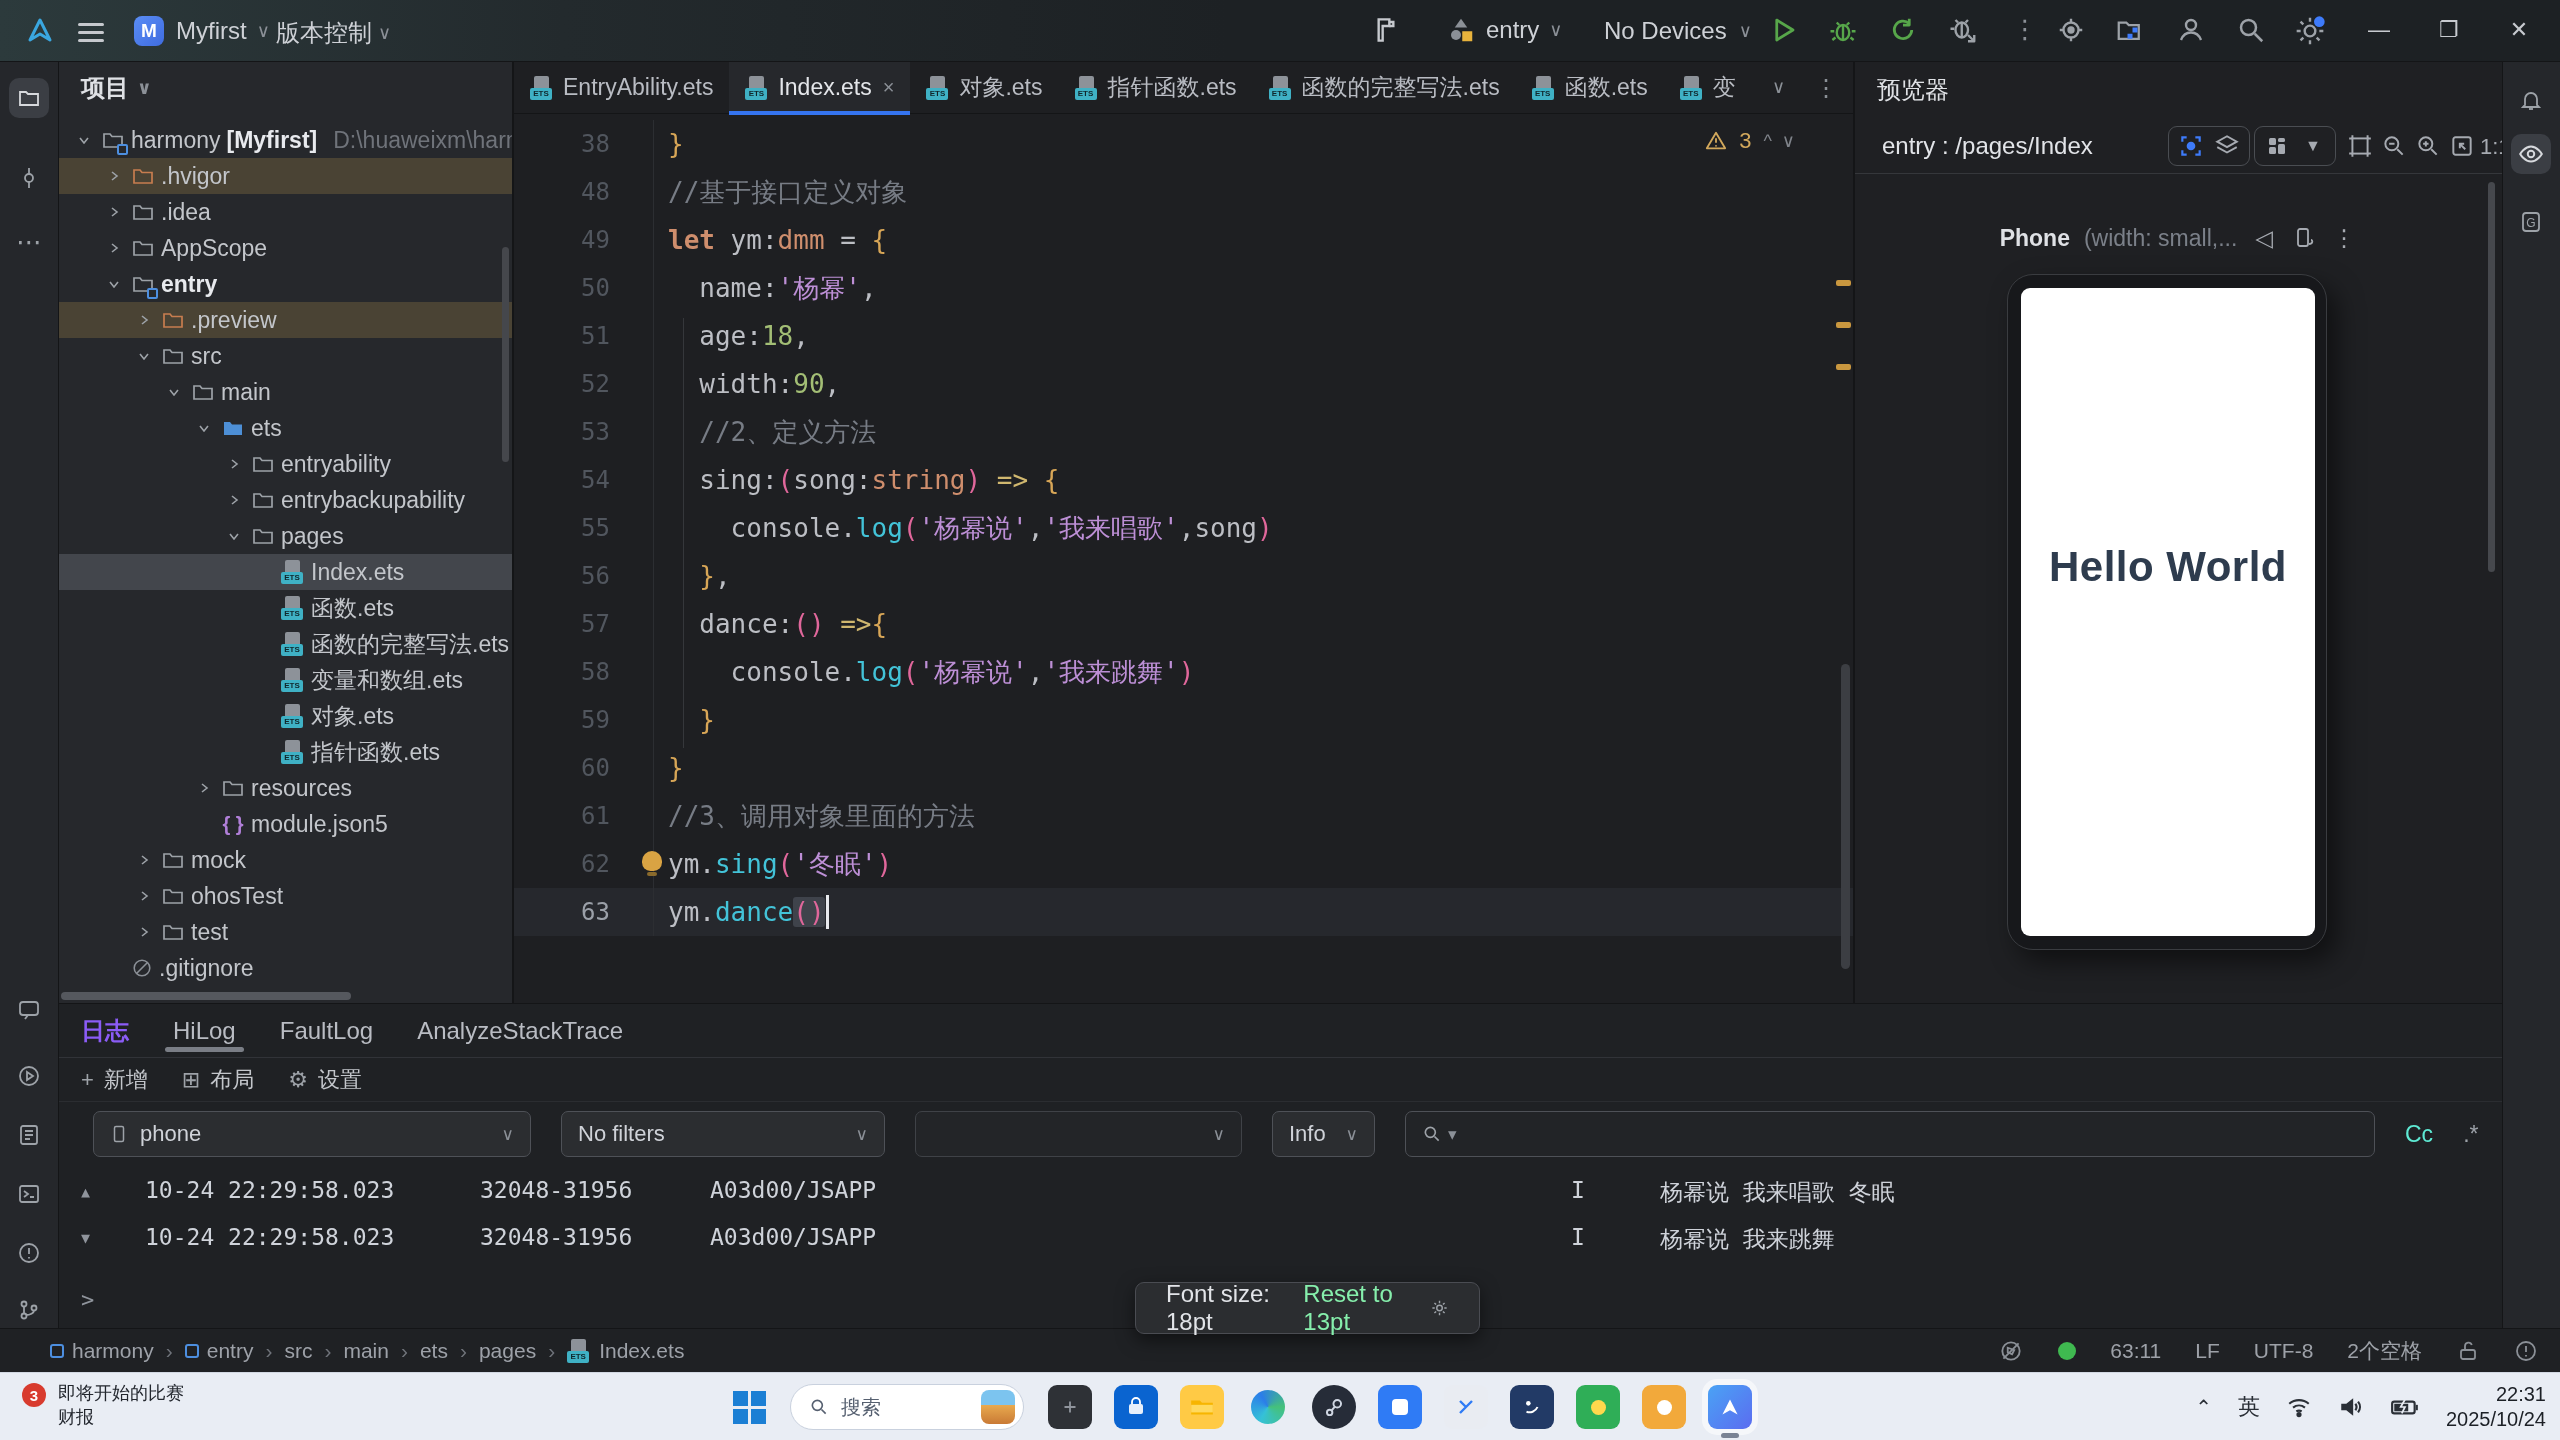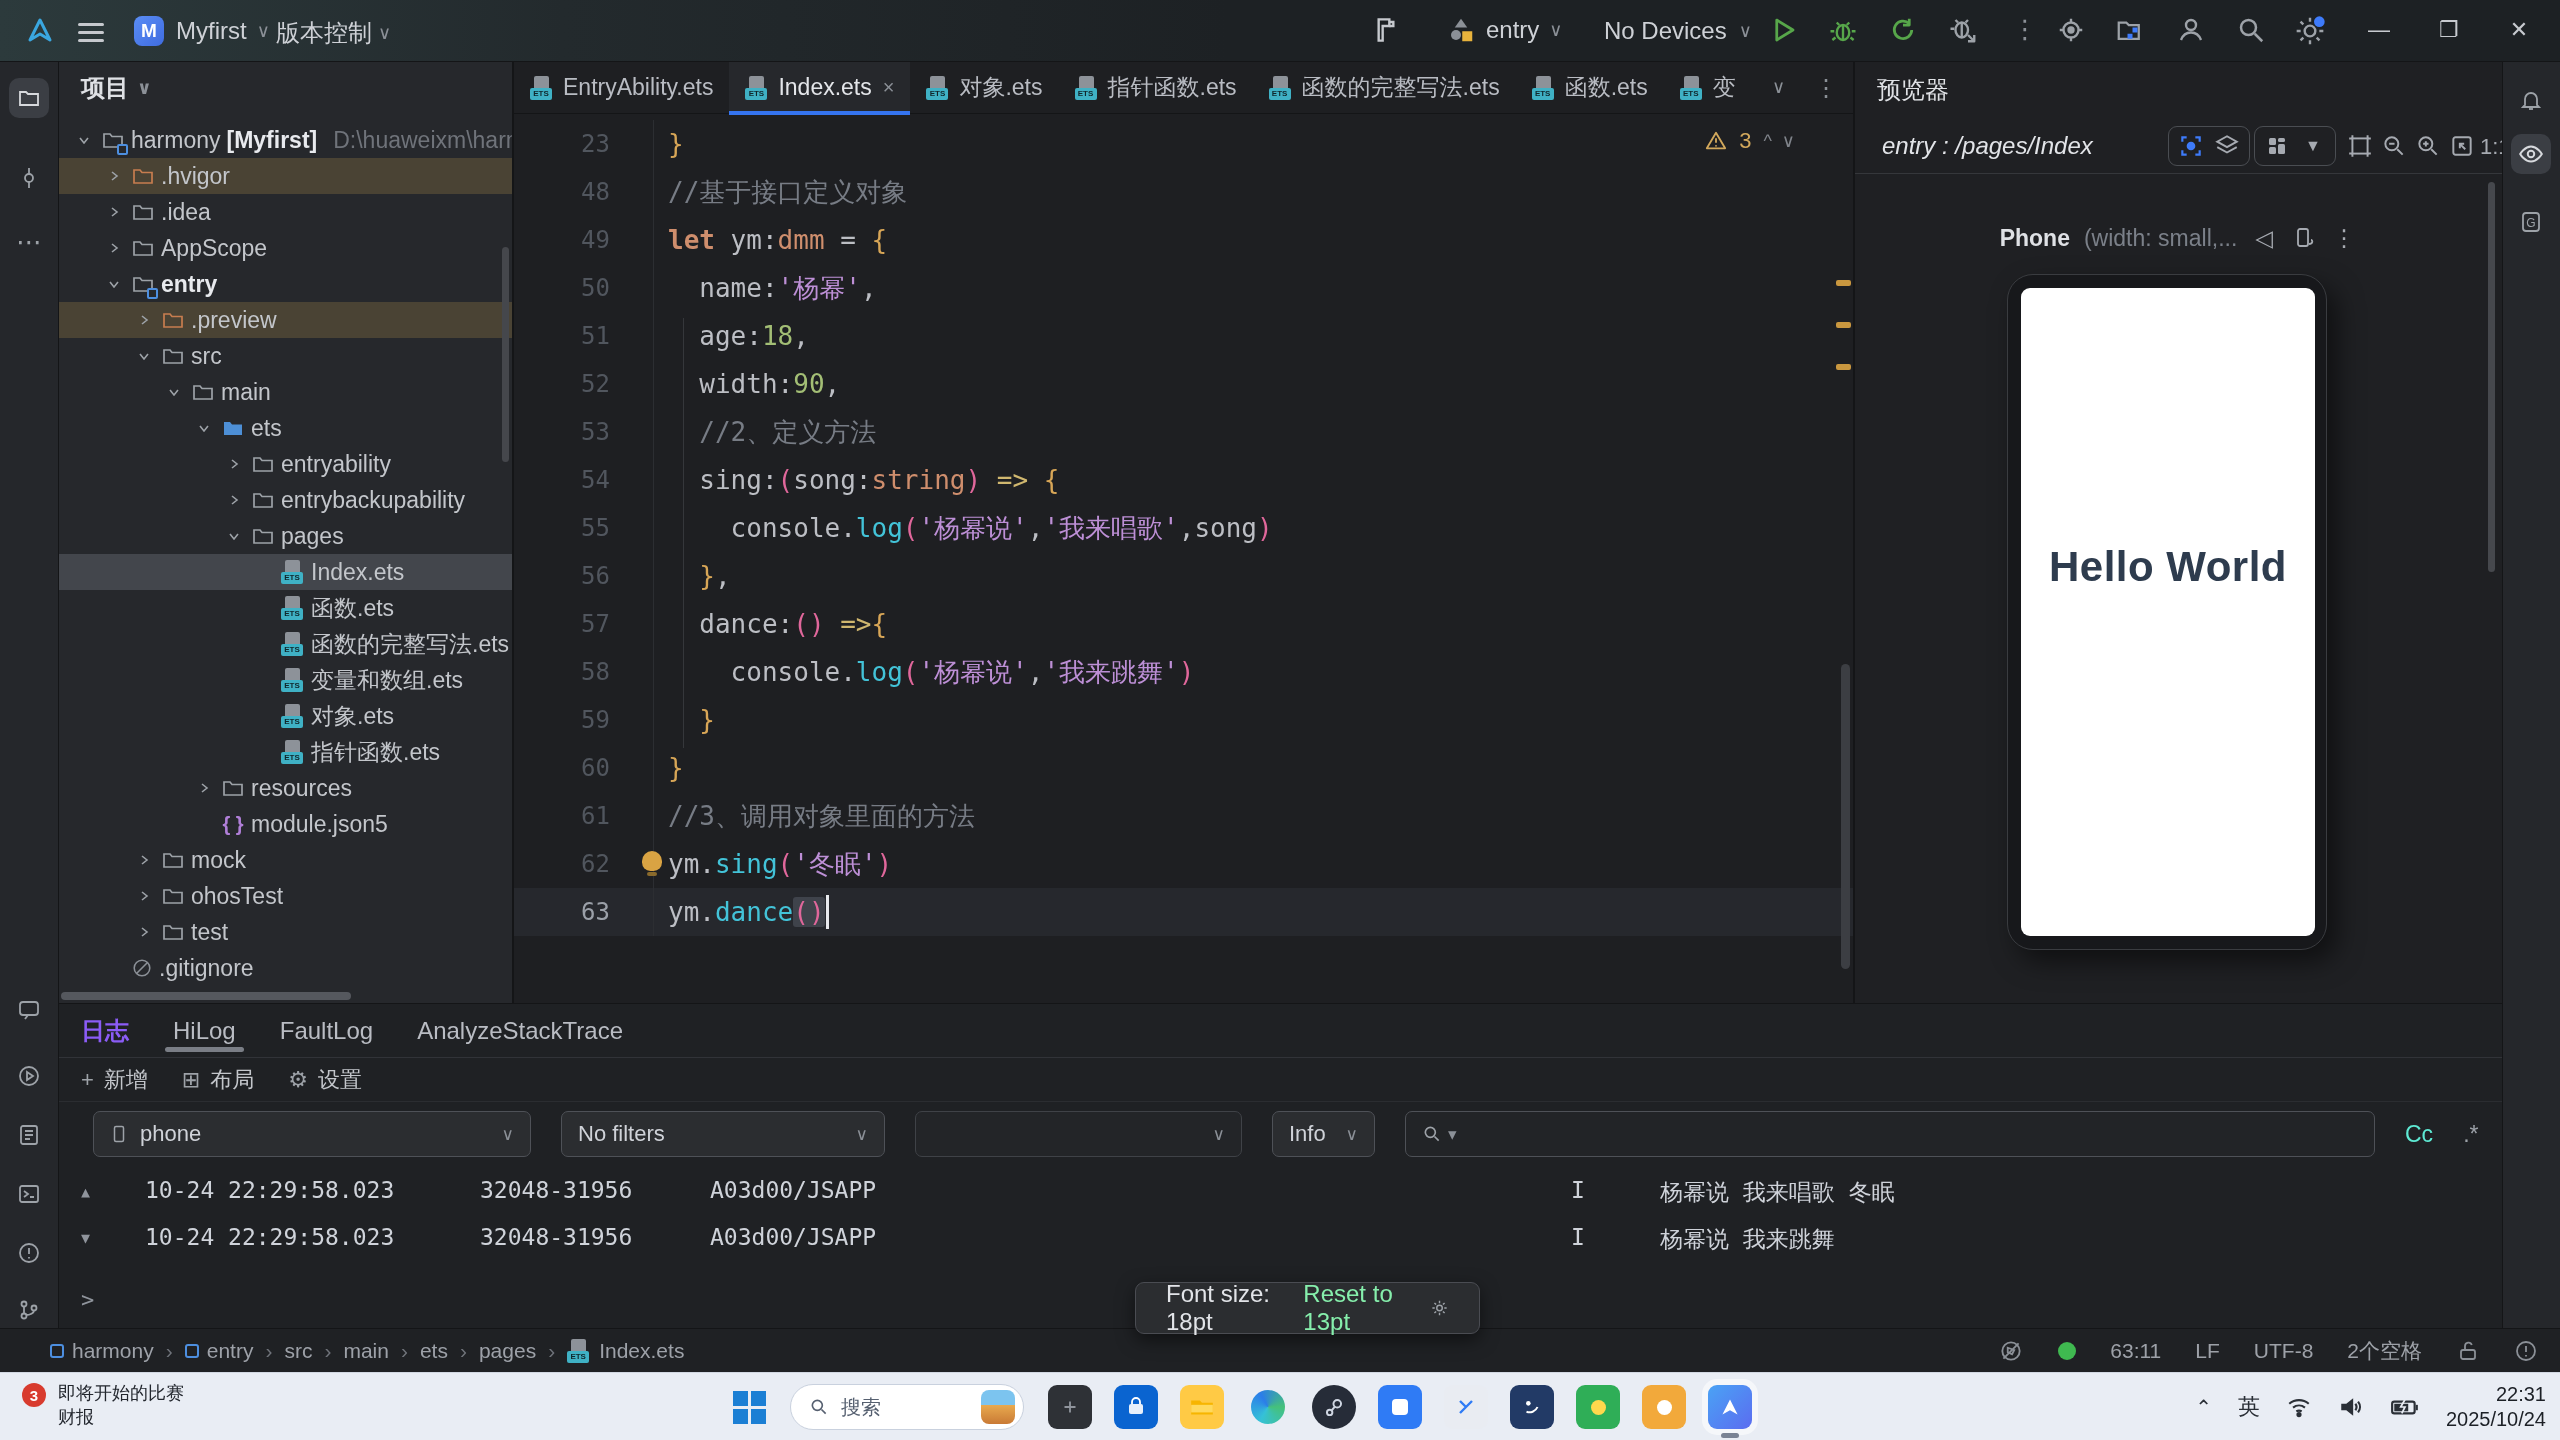--- a/index.html
+++ b/index.html
@@ -64,21 +64,21 @@
   .bulb b{display:block;width:10px;height:4px;background:#8a6a2c;margin:1px auto 0;border-radius:2px;}
   #warnBadge{position:absolute;right:48px;top:14px;display:flex;align-items:center;gap:12px;font-size:22px;color:#d2a85c;}
   #warnBadge .ud{color:#7f838a;font-size:18px;letter-spacing:10px;}
   #indentGuide{position:absolute;left:169px;top:204px;width:1px;height:430px;background:#35373b;}
   #edVsb{position:absolute;right:3px;top:550px;width:9px;height:305px;background:#3c3e43;border-radius:5px;}
   .stripe{position:absolute;right:2px;width:15px;height:6px;background:#c9973f;border-radius:2px;}
   
   #prev{position:absolute;left:1853px;top:62px;width:649px;height:941px;background:#1f2023;border-left:2px solid #141517;}
   #prevTitle{height:56px;display:flex;align-items:center;padding-left:22px;font-size:24px;color:#dfe1e5;}
   #prevTools{height:56px;display:flex;align-items:center;border-bottom:1px solid #35373b;position:relative;}
-  #prevHeader{font-size:24px;color:#e2e4e8;margin-left:27px;font-style:italic;}
+  #prevHeader{font-size:24px;color:#e2e4e8;margin-left:27px;}
   .pgroup{position:absolute;top:8px;height:40px;border:1px solid #4a4d52;border-radius:9px;display:flex;align-items:center;gap:10px;padding:0 9px;}
   .pico{width:26px;height:26px;display:flex;align-items:center;justify-content:center;color:#a6aab1;}
   #devRow{height:60px;display:flex;align-items:center;justify-content:center;gap:14px;font-size:23px;margin-top:34px;}
   #devRow .dn{color:#dfe1e5;font-weight:bold;}
   #devRow .dh{color:#7b8089;}
   #phone{position:absolute;left:152px;top:212px;width:320px;height:676px;background:#17181b;border-radius:26px;
     box-shadow:10px 12px 26px rgba(0,0,0,.5);border:1px solid #3a3c40;}
   #screen{position:absolute;left:13px;top:13px;width:294px;height:648px;background:#ffffff;border-radius:9px;
     display:flex;justify-content:center;}
   #hello{margin-top:255px;font-size:42px;font-weight:bold;color:#2e3c4e;letter-spacing:.5px;}
@@ -606,21 +606,21 @@
           <span>变</span>
         </div>
       </div>
     <span class="abs chev" style="left:1258px;top:14px">∨</span>
     <span class="abs chev" style="left:1300px;top:12px;font-size:24px">⋮</span>
   </div>
   <div id="codewrap">
     <div id="indentGuide"></div>
     <div id="code">
         <div class="cl">
-          <span class="ln">23</span>
+          <span class="ln">38</span>
           <span class="ct"><span class="tk-br">}</span></span>
         </div>
         <div class="cl">
           <span class="ln">48</span>
           <span class="ct"><span class="tk-cm">//基于接口定义对象</span></span>
         </div>
         <div class="cl">
           <span class="ln">49</span>
           <span class="ct"><span class="tk-kw">let</span><span class="tk-fg"> ym:</span><span class="tk-ty">dmm</span><span class="tk-fg"> = </span><span class="tk-br">{</span></span>
         </div>

